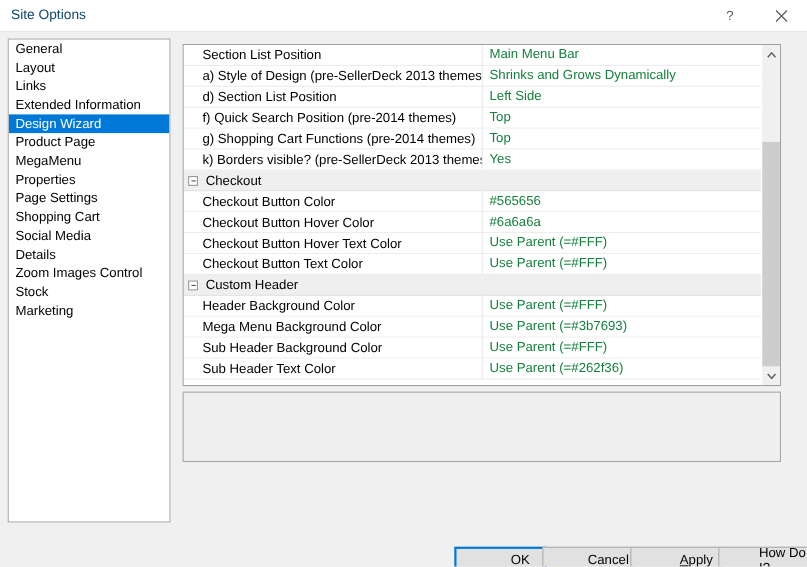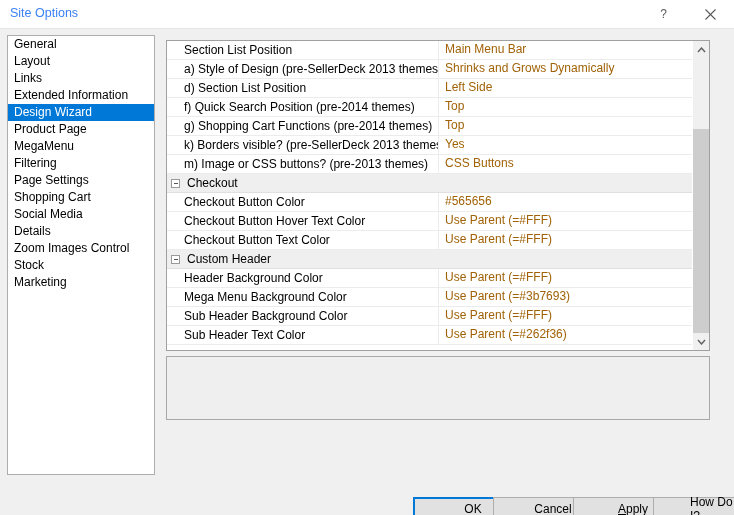--- a/index.html
+++ b/index.html
@@ -23,21 +23,21 @@
     left: 0; top: 0;
     width: 734px; height: 29px;
     background: #ffffff;
     border-bottom: 1px solid #e4e4e4;
     box-sizing: border-box;
   }
   .title-text {
     position: absolute;
     left: 10px; top: 6px;
     font-size: 12.5px;
-    color: #3b82f6;
+    color: #0c4a6e;
     white-space: nowrap;
   }
   .tb-btn {
     position: absolute;
     top: 0;
     width: 44px; height: 29px;
     display: flex;
     align-items: center;
     justify-content: center;
     color: #4a4a4a;
@@ -115,21 +115,21 @@
     overflow: hidden;
     color: #000;
   }
   .row .value {
     flex: 1;
     padding-left: 6px;
     box-sizing: border-box;
     border-left: 1px solid #ececec;
     white-space: nowrap;
     overflow: hidden;
-    color: #a16207;
+    color: #15803d;
     height: 100%;
     line-height: 16.6px;
   }
   .row.group {
     background: #efefef;
     border-bottom: 1px solid #e0e0e0;
   }
   .row.group .label {
     font-weight: normal;
     padding-left: 20px;
@@ -247,21 +247,21 @@
 <div class="dialog-body">
 
   <div class="catlist" id="catlist">
       <div class="cat-item">General</div>
       <div class="cat-item">Layout</div>
       <div class="cat-item">Links</div>
       <div class="cat-item">Extended Information</div>
       <div class="cat-item selected">Design Wizard</div>
       <div class="cat-item">Product Page</div>
       <div class="cat-item">MegaMenu</div>
-      <div class="cat-item">Filtering</div>
+      <div class="cat-item">Properties</div>
       <div class="cat-item">Page Settings</div>
       <div class="cat-item">Shopping Cart</div>
       <div class="cat-item">Social Media</div>
       <div class="cat-item">Details</div>
       <div class="cat-item">Zoom Images Control</div>
       <div class="cat-item">Stock</div>
       <div class="cat-item">Marketing</div>
     </div>
 
   <div class="gridpanel">
@@ -283,30 +283,30 @@
           <div class="value">Top</div>
         </div>
         <div class="row">
           <div class="label">g) Shopping Cart Functions (pre-2014 themes)</div>
           <div class="value">Top</div>
         </div>
         <div class="row">
           <div class="label">k) Borders visible? (pre-SellerDeck 2013 themes)</div>
           <div class="value">Yes</div>
         </div>
-        <div class="row">
-          <div class="label">m) Image or CSS buttons? (pre-2013 themes)</div>
-          <div class="value">CSS Buttons</div>
-        </div>
         <div class="row group">
           <div class="label"><span class="expander"></span><span>Checkout</span></div>
         </div>
         <div class="row">
           <div class="label">Checkout Button Color</div>
           <div class="value">#565656</div>
+        </div>
+        <div class="row">
+          <div class="label">Checkout Button Hover Color</div>
+          <div class="value">#6a6a6a</div>
         </div>
         <div class="row">
           <div class="label">Checkout Button Hover Text Color</div>
           <div class="value">Use Parent (=#FFF)</div>
         </div>
         <div class="row">
           <div class="label">Checkout Button Text Color</div>
           <div class="value">Use Parent (=#FFF)</div>
         </div>
         <div class="row group">

